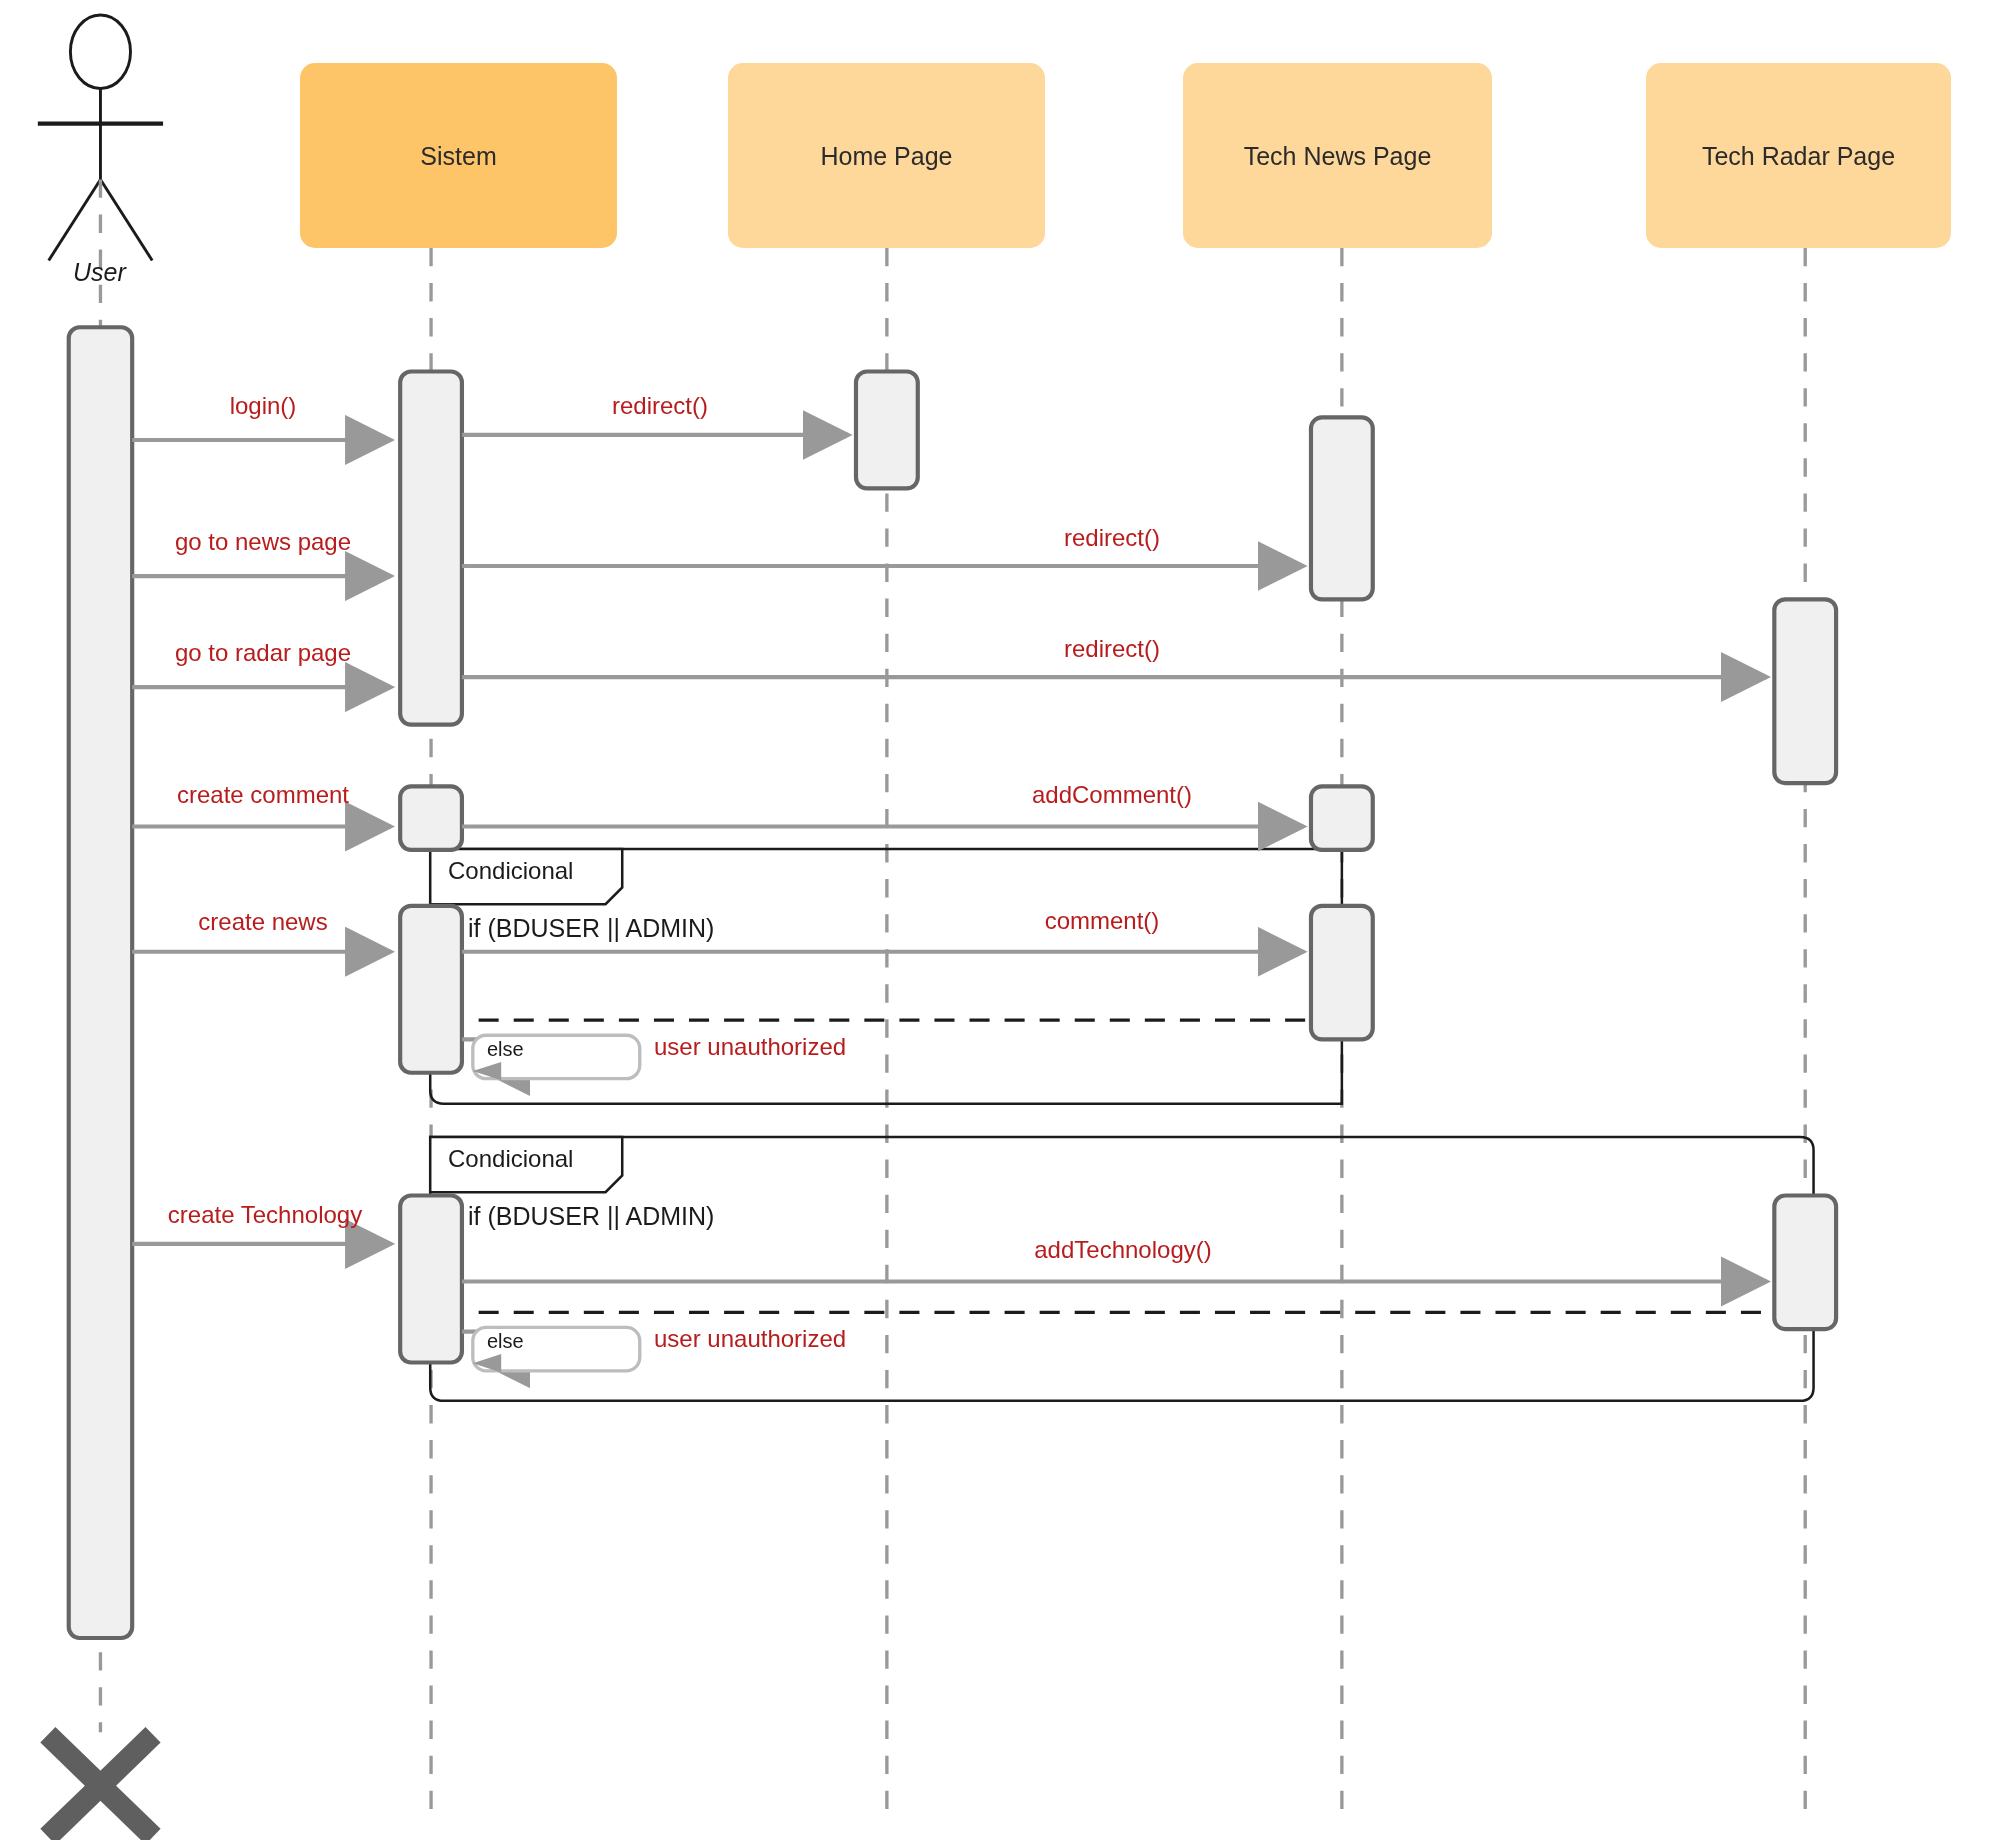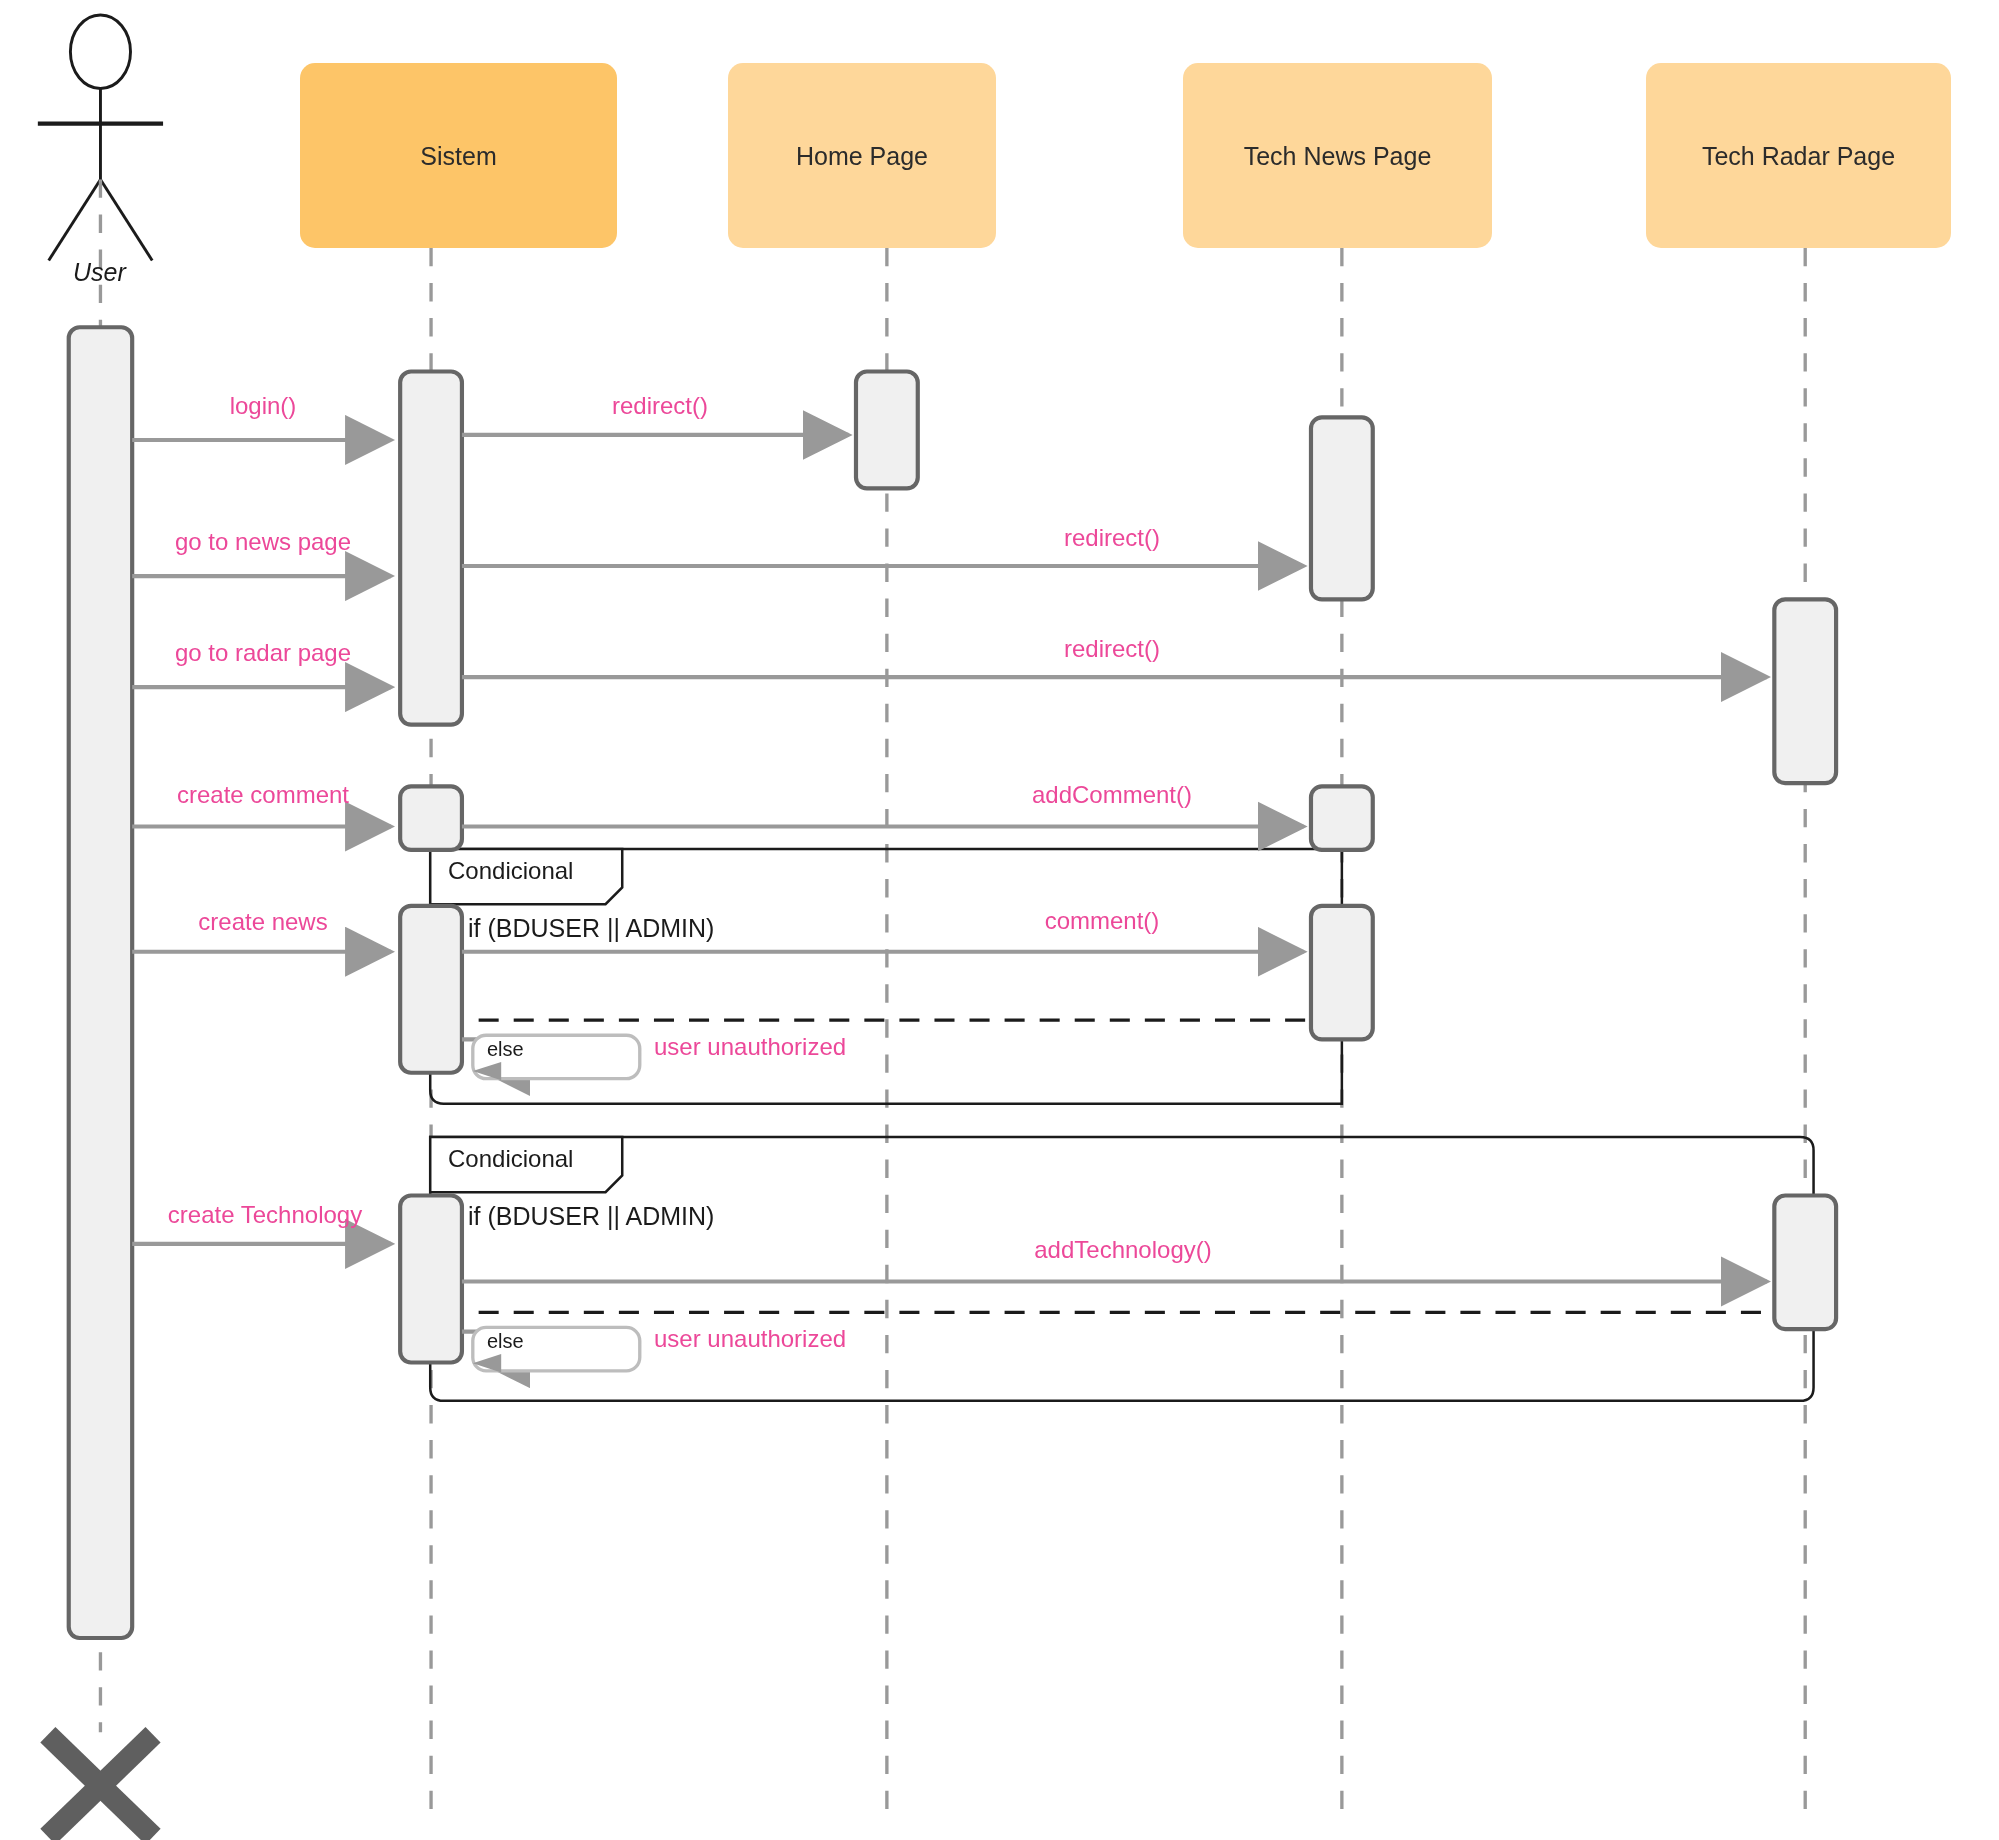--- a/index.html
+++ b/index.html
@@ -43,21 +43,21 @@
     position: absolute;
     font-size: 25px;
     font-style: italic;
     color: #1b1b1b;
     font-family: "Liberation Sans", sans-serif;
     white-space: nowrap;
   }
   .msg-label {
     position: absolute;
     font-size: 24px;
-    color: #ec4899;
+    color: #b91c1c;
     font-family: "Liberation Sans", sans-serif;
     white-space: nowrap;
   }
   .msg-label.center {
     transform: translateX(-50%);
   }
   .frag-name {
     position: absolute;
     font-size: 24px;
     color: #1b1b1b;
@@ -168,21 +168,21 @@
     <g stroke="#5f5f5f" stroke-width="26" stroke-linecap="butt">
       <line x1="57" y1="2078" x2="183" y2="2200"></line>
       <line x1="183" y1="2078" x2="57" y2="2200"></line>
     </g>
   </svg>
 
   <div class="lifeline-header" style="left:272px; top:63px; width:317px; height:185px; background:#fdc568;margin-left:28px;">
     <span class="hdr-label">Sistem</span>
   </div>
 
-  <div class="lifeline-header" style="left:728px; top:63px; width:268px; height:185px; background:#fed79a;">
+  <div class="lifeline-header" style="left:728px; top:63px; width:317px; height:185px; background:#fed79a;">
     <span class="hdr-label">Home Page</span>
   </div>
 
   <div class="lifeline-header" style="left:1183px; top:63px; width:309px; height:185px; background:#fed79a;">
     <span class="hdr-label">Tech News Page</span>
   </div>
 
   <div class="lifeline-header" style="left:1646px; top:63px; width:305px; height:185px; background:#fed79a;">
     <span class="hdr-label">Tech Radar Page</span>
   </div>

